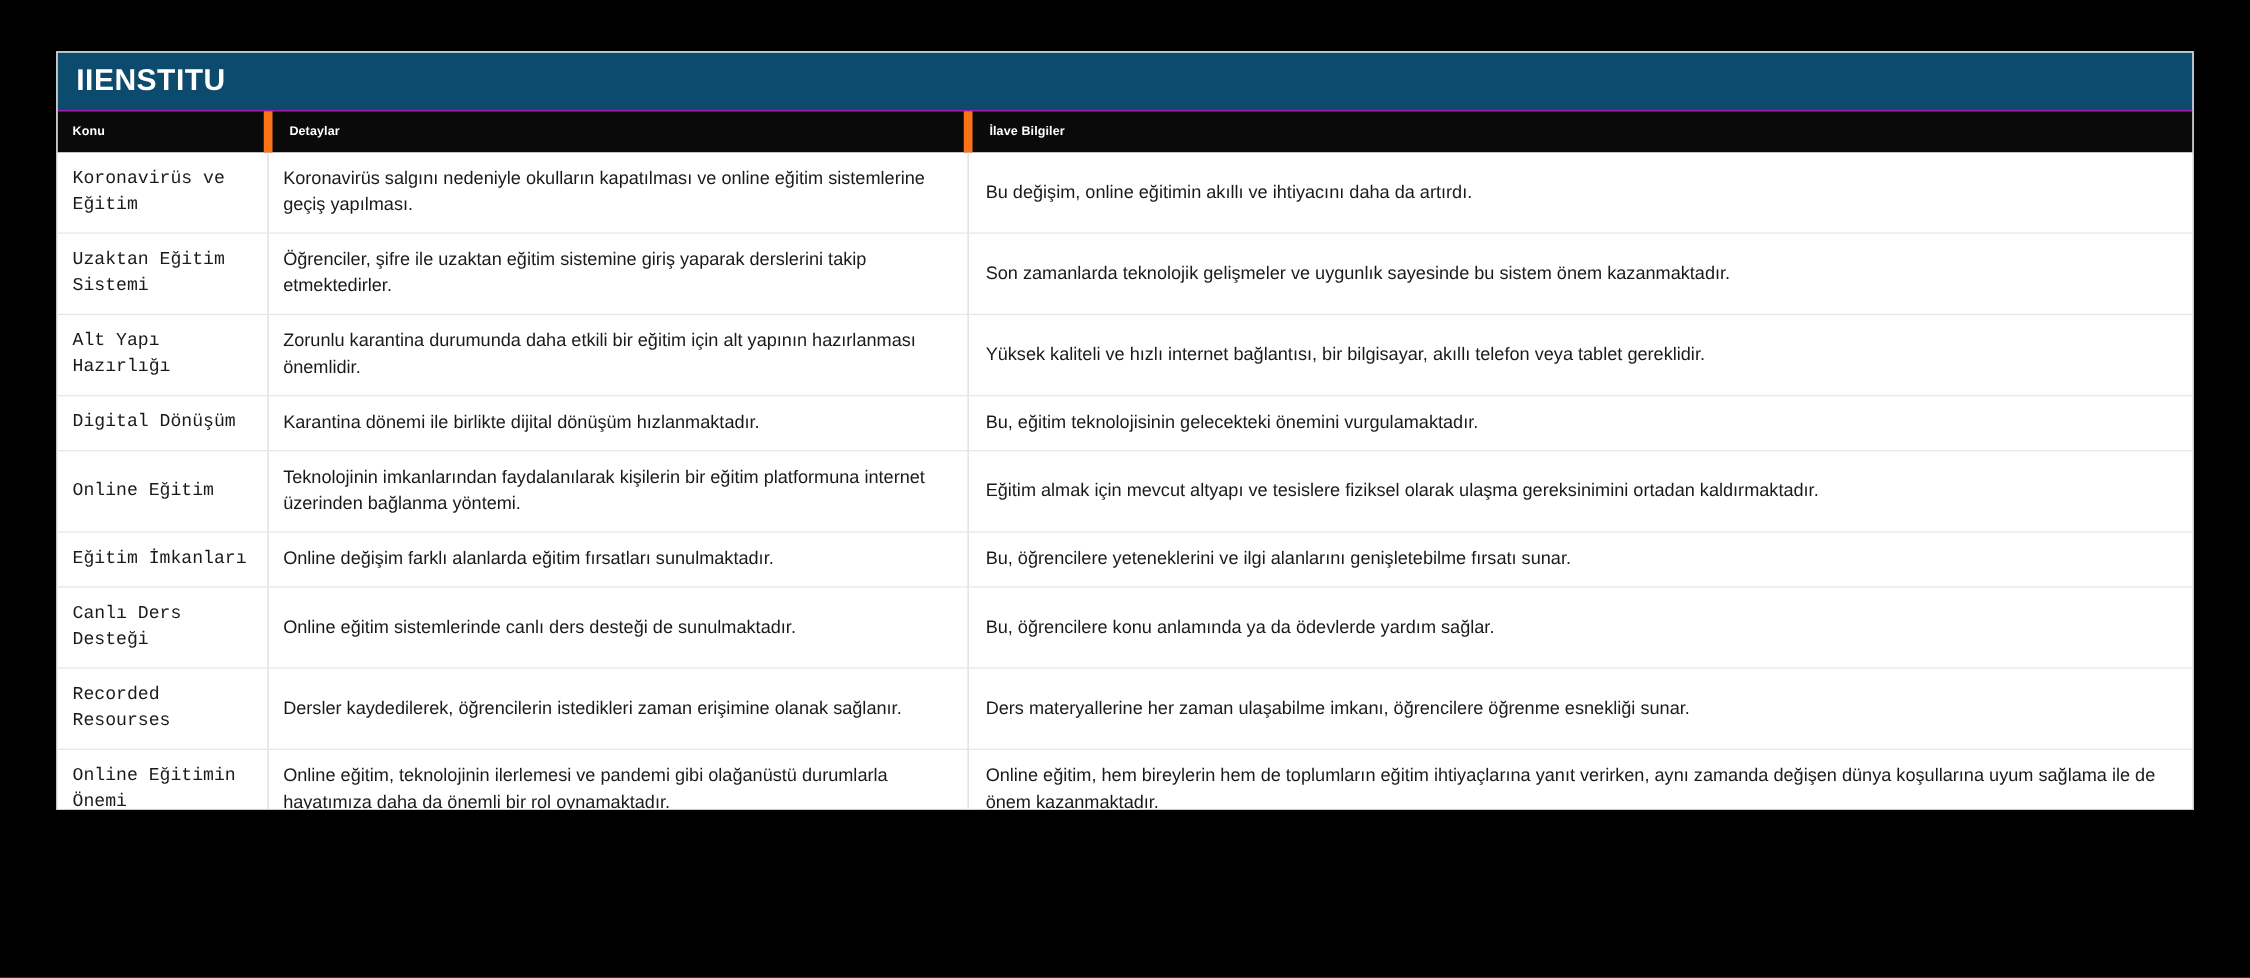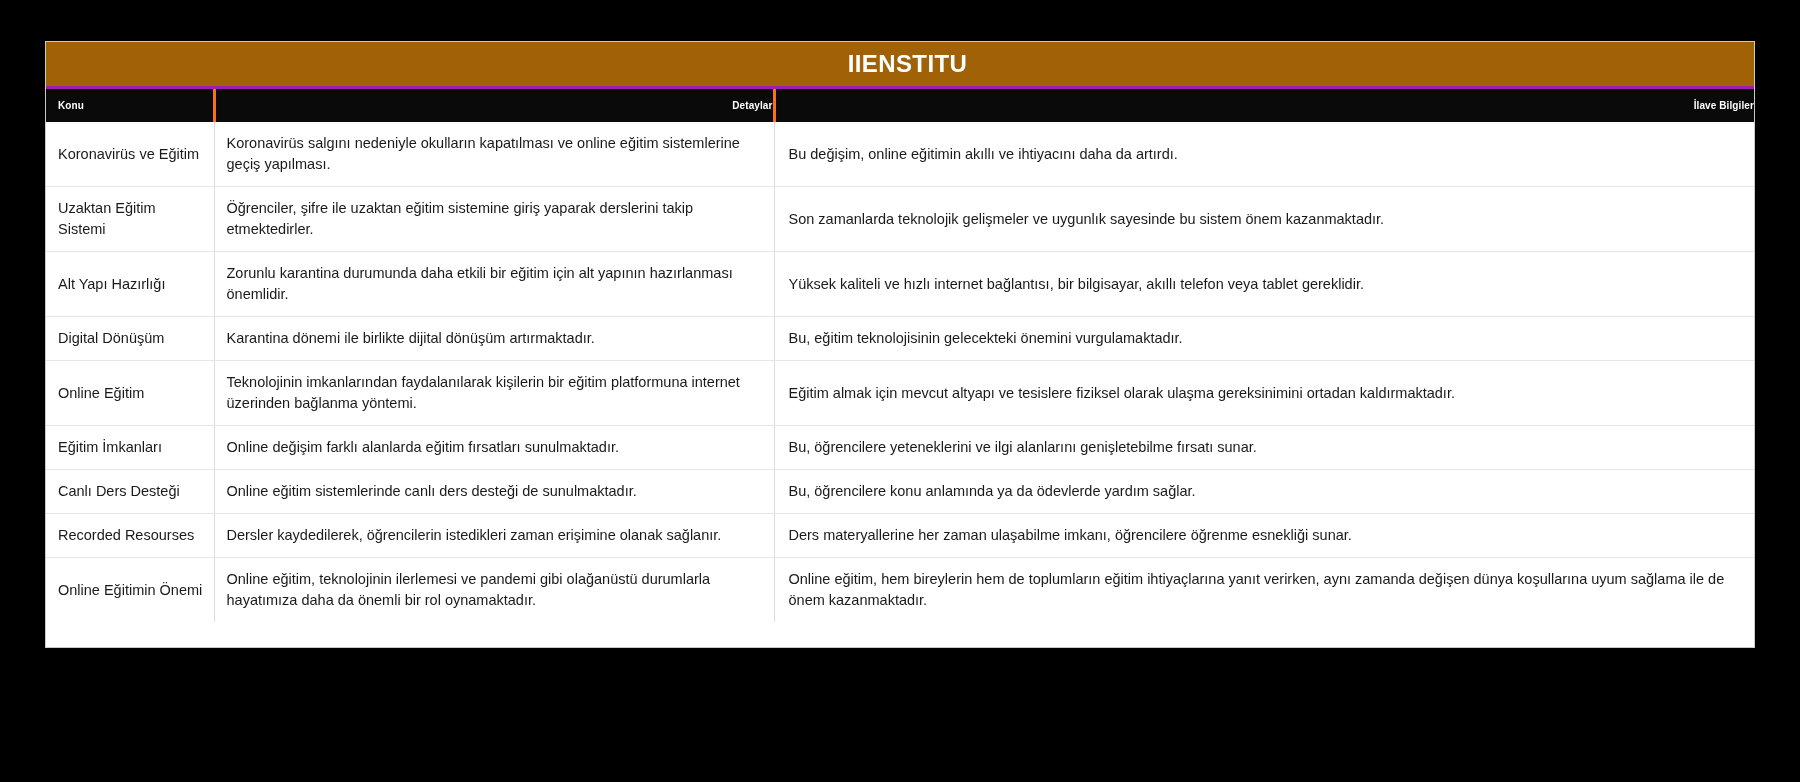--- a/index.html
+++ b/index.html
@@ -26,26 +26,25 @@
     width: 1710px;
     height: 607px;
     background: #ffffff;
     border: 1px solid #c9c9c9;
     overflow: hidden;
   }
 
   
   .titlebar {
     height: 47px;
-    background: #a16207;
+    background: #0c4a6e;
     display: flex;
     align-items: center;
     padding-left: 15px;
-    border-bottom: 3px solid #a21caf;
-    justify-content: center;
+    border-bottom: 1px solid #a21caf;
   }
 
   .brand-title {
     color: #ffffff;
     font-size: 24px;
     font-weight: bold;
     letter-spacing: 0.4px;
     line-height: 1;
   }
 
@@ -67,41 +66,41 @@
     font-weight: bold;
     text-align: left;
     height: 33px;
     padding: 0 0 0 12px;
     vertical-align: middle;
     letter-spacing: 0.1px;
   }
 
   .tbl thead th.th-detay,
   .tbl thead th.th-ilave {
-    border-left: 3px solid #f97316;
+    border-left: 7px solid #f97316;
     padding-left: 14px;
-    text-align: right;
   }
 
   .tbl tbody td {
     background: #ffffff;
     color: #1a1a1a;
     font-size: 14.5px;
     line-height: 1.45;
     vertical-align: middle;
     padding: 11px 12px 11px 12px;
     border-bottom: 1px solid #e6e6e6;
   }
 
   .tbl tbody tr:last-child td { border-bottom: none; }
 
   .tbl tbody td.td-konu {
     padding-left: 12px;
     padding-right: 8px;
     border-right: 1px solid #dcdcdc;
+    font-family: Liberation Mono, monospace;
   }
 
   .tbl tbody td.td-detay {
     padding-right: 20px;
     border-right: 1px solid #dcdcdc;
   }
 
   .tbl tbody td.td-ilave {
     padding-left: 14px;
     padding-right: 18px;
@@ -141,21 +140,21 @@
           <td class="td-detay">Öğrenciler, şifre ile uzaktan eğitim sistemine giriş yaparak derslerini takip etmektedirler.</td>
           <td class="td-ilave">Son zamanlarda teknolojik gelişmeler ve uygunlık sayesinde bu sistem önem kazanmaktadır.</td>
         </tr>
         <tr>
           <td class="td-konu">Alt Yapı Hazırlığı</td>
           <td class="td-detay">Zorunlu karantina durumunda daha etkili bir eğitim için alt yapının hazırlanması önemlidir.</td>
           <td class="td-ilave">Yüksek kaliteli ve hızlı internet bağlantısı, bir bilgisayar, akıllı telefon veya tablet gereklidir.</td>
         </tr>
         <tr>
           <td class="td-konu">Digital Dönüşüm</td>
-          <td class="td-detay">Karantina dönemi ile birlikte dijital dönüşüm artırmaktadır.</td>
+          <td class="td-detay">Karantina dönemi ile birlikte dijital dönüşüm hızlanmaktadır.</td>
           <td class="td-ilave">Bu, eğitim teknolojisinin gelecekteki önemini vurgulamaktadır.</td>
         </tr>
         <tr>
           <td class="td-konu">Online Eğitim</td>
           <td class="td-detay">Teknolojinin imkanlarından faydalanılarak kişilerin bir eğitim platformuna internet üzerinden bağlanma yöntemi.</td>
           <td class="td-ilave">Eğitim almak için mevcut altyapı ve tesislere fiziksel olarak ulaşma gereksinimini ortadan kaldırmaktadır.</td>
         </tr>
         <tr>
           <td class="td-konu">Eğitim İmkanları</td>
           <td class="td-detay">Online değişim farklı alanlarda eğitim fırsatları sunulmaktadır.</td>

